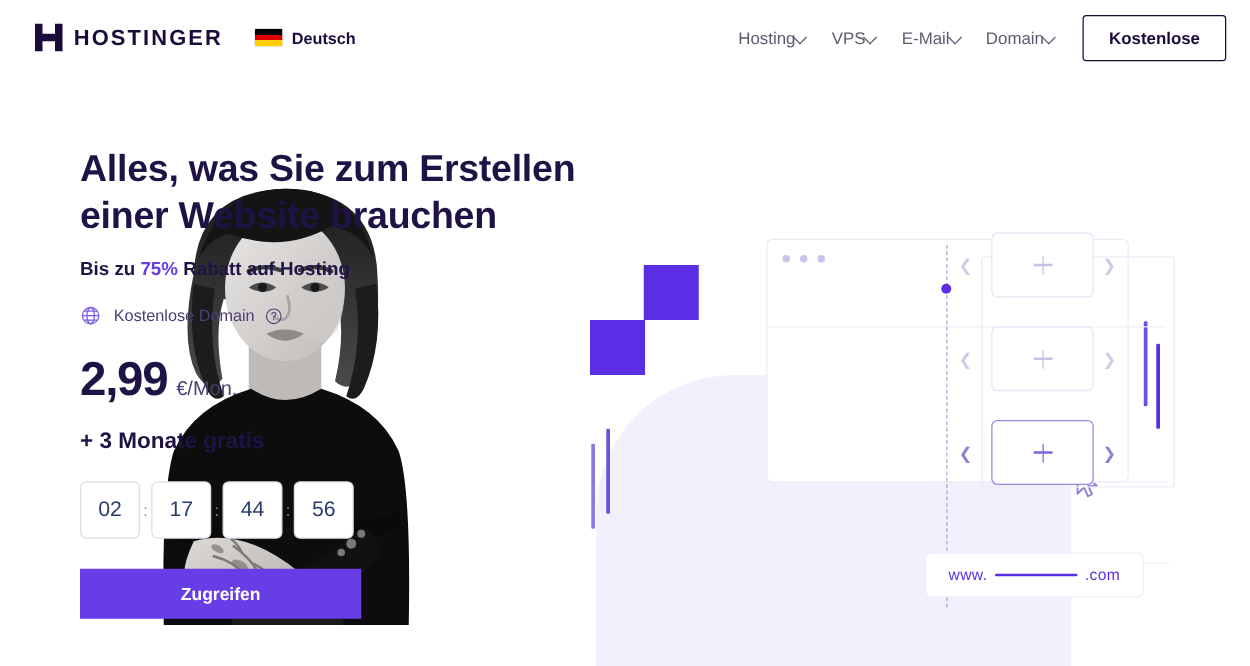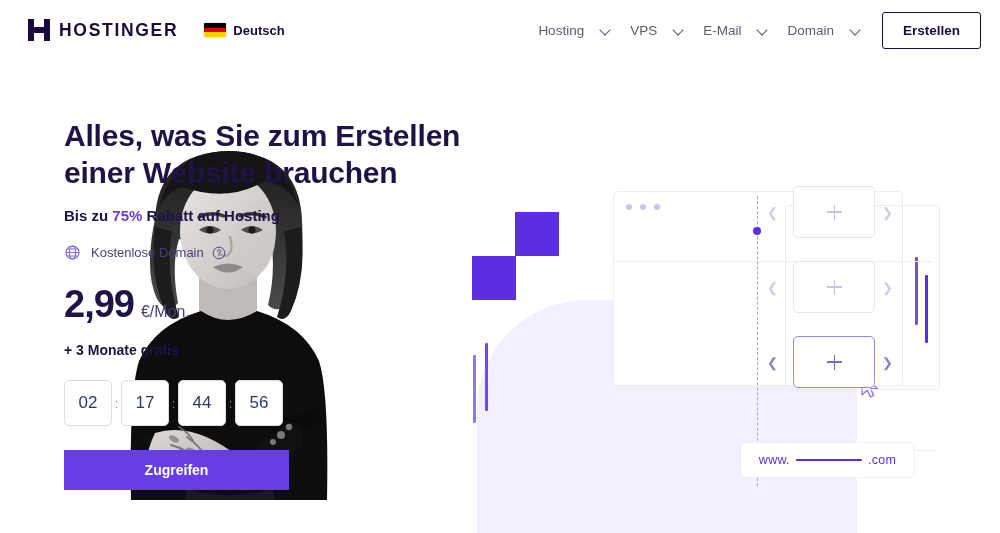--- a/index.html
+++ b/index.html
@@ -32,21 +32,21 @@
     display:flex; flex-direction:column; box-shadow:0 0 0 .5px rgba(0,0,0,.12);
   }
   .flag span{ display:block; height:33.34%; width:100%; }
   .flag .s0{ background:#000000; }
   .flag .s1{ background:#DD0000; }
   .flag .s2{ background:#FFCE00; }
   .lang-label{ font-size:13px; font-weight:bold; color:#1B0B3B; margin-left:7px; }
 
   .nav{ margin-left:auto; display:flex; align-items:center; margin-right:19px; }
   .nav-item{
-    display:flex; align-items:center; gap:17px;
+    display:flex; align-items:center; gap:0;
     font-size:13.5px; color:#5B5B6E; padding:6px 10px; cursor:pointer;
     white-space:nowrap;
   }
   .chev{ width:9px; height:9px; position:relative; display:inline-block; }
   .chev::before{
     content:""; position:absolute; left:0; top:0px; width:7px; height:7px;
     border-right:1.6px solid #5B5B6E; border-bottom:1.6px solid #5B5B6E;
     transform:rotate(45deg);
   }
   .login-btn{
@@ -67,21 +67,21 @@
 
   .features{ margin-top:20px; }
   .feat{ display:flex; align-items:center; margin-bottom:8px; }
   .feat-ico{ width:17px; height:17px; margin-right:10px; flex:none; }
   .feat-txt{ font-size:13px; color:#4B3E72; }
   .help-ico{ width:14px; height:14px; margin-left:8px; cursor:pointer; }
 
   .price{ margin-top:22px; display:flex; align-items:baseline; }
   .price-main{ font-size:38px; font-weight:bold; color:#1F1346; letter-spacing:-1px; }
   .price-unit{ font-size:16px; color:#4B3E72; margin-left:7px; }
-  .bonus{ margin-top:16px; font-size:14px; font-weight:bold; color:#1F1346; }
+  .bonus{ margin-top:16px; font-size:18px; font-weight:bold; color:#1F1346; }
 
   .timer{ margin-top:22px; display:flex; align-items:center; }
   .tbox{
     width:48px; height:46px; border:1px solid #DEDDE6; border-radius:5px;
     display:flex; align-items:center; justify-content:center;
     font-size:17px; color:#2A3B6B; background:#fff;
   }
   .tsep{ width:9px; text-align:center; color:#8D8AA5; font-size:13px; }
 
   .cta{
@@ -208,21 +208,21 @@
         <span class="chev"></span>
       </div>
       <div class="nav-item">
         <span>E-Mail</span>
         <span class="chev"></span>
       </div>
       <div class="nav-item">
         <span>Domain</span>
         <span class="chev"></span>
       </div>
-      <button class="login-btn">Erstellen</button>
+      <button class="login-btn">Kostenlose</button>
     </nav>
   </div>
 
   <div class="left">
 
     <h1 class="headline">Alles, was Sie zum Erstellen einer Website brauchen</h1>
 
     <div class="sub">
       <span>Bis zu </span><span class="pct">75%</span><span> Rabatt auf Hosting</span>
     </div>

